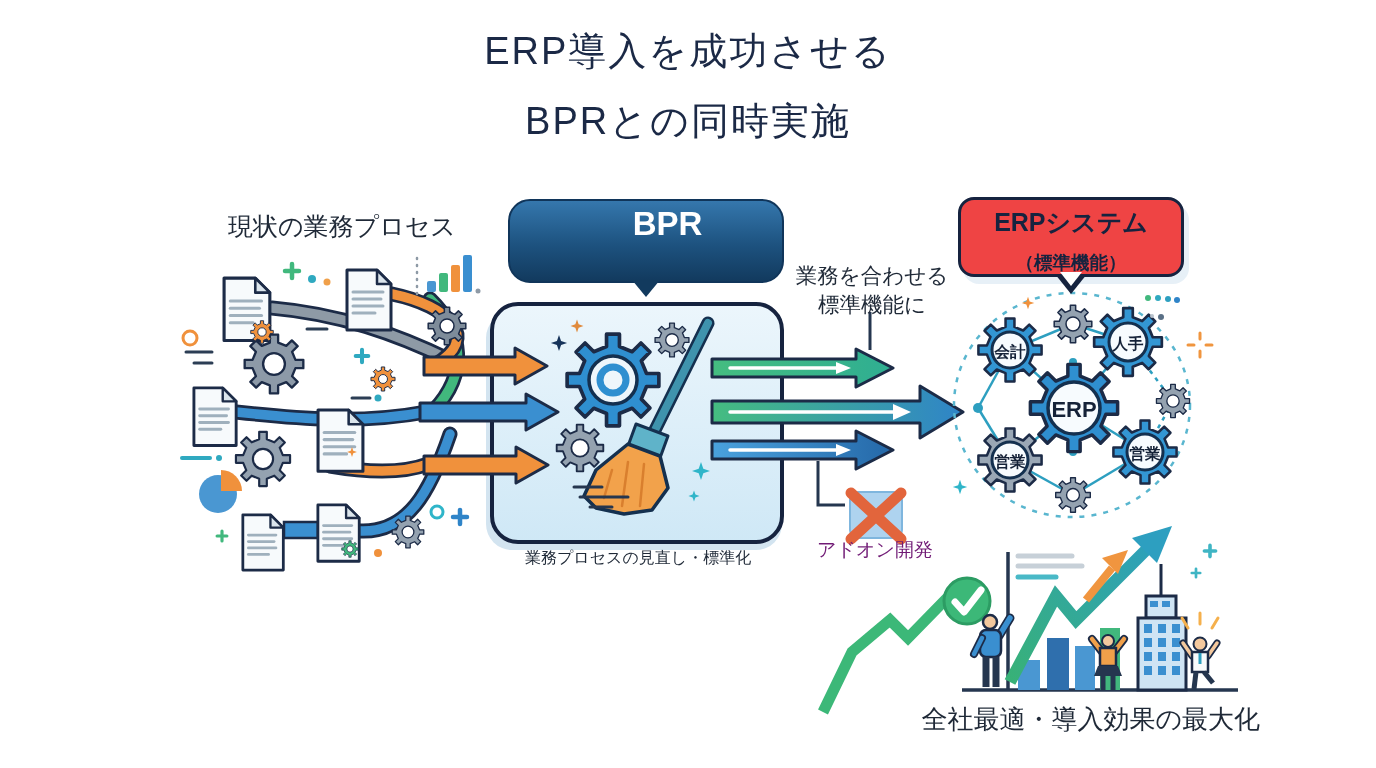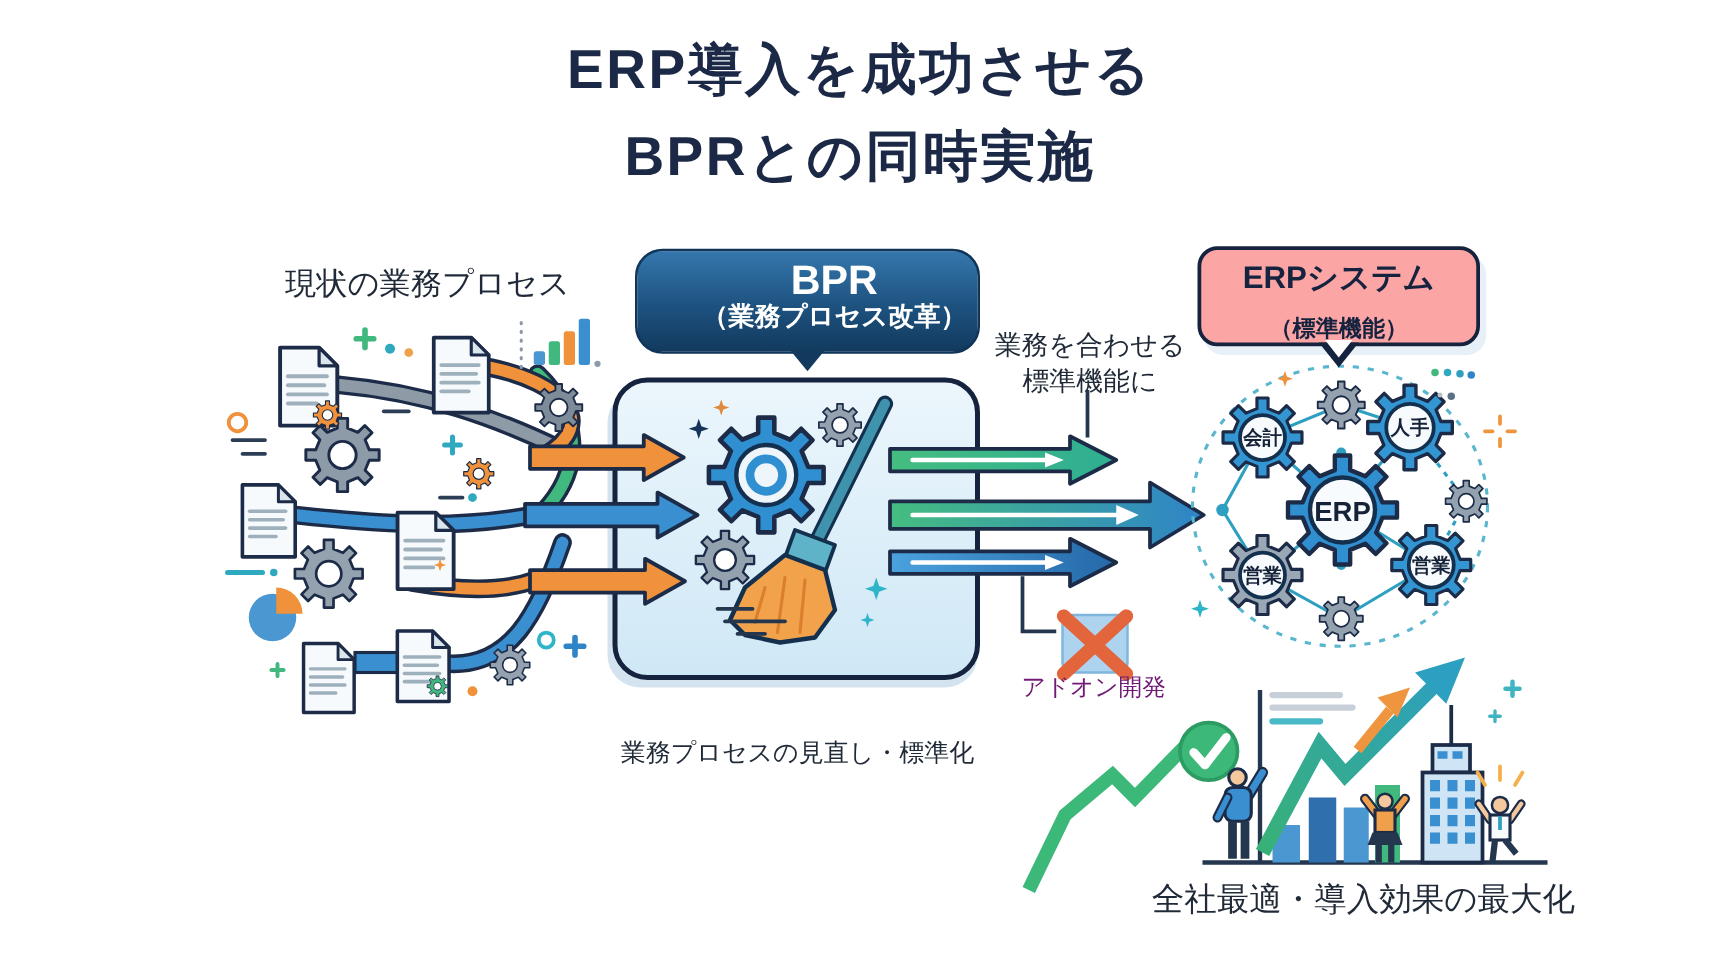--- a/index.html
+++ b/index.html
@@ -1,46 +1,46 @@
 <!DOCTYPE html>
 <html><head>
 <meta charset="utf-8">
 <style>
   html,body{margin:0;padding:0;background:#fff;}
   body{width:1376px;height:768px;position:relative;overflow:hidden;
        font-family:"Liberation Sans","DejaVu Sans",sans-serif;color:#1f2937;}
   #art{position:absolute;left:0;top:0;z-index:1;}
   .lbl{position:absolute;z-index:3;font-weight:400;white-space:nowrap;}
   .title-line{position:absolute;left:0;width:100%;text-align:center;z-index:3;
-      font-size:44px;font-weight:700;letter-spacing:2px;color:#1b2946;}
+      font-size:38px;font-weight:400;letter-spacing:2px;color:#1b2946;}
   #title1{top:26px;} #title2{top:96px;}
   #current-label{left:228px;top:210px;font-size:25px;color:#1f2937;}
   .bubble{position:absolute;z-index:3;text-align:center;}
   #bpr-bubble{left:508px;top:199px;width:276px;height:84px;border-radius:22px;
       background:linear-gradient(180deg,#3577ad 0%,#1d527f 55%,#123a5e 100%);
       border:2px solid #10355a;color:#fff;box-sizing:border-box;padding-left:43px;}
   #bpr-bubble .t1{font-size:33px;font-weight:800;margin-top:5px;line-height:36px;}
   #bpr-bubble .t2{font-size:21px;font-weight:700;line-height:24px;}
   #bpr-pointer{position:absolute;left:50%;bottom:-16px;margin-left:-14px;width:0;height:0;
       border-left:14px solid transparent;border-right:14px solid transparent;
       border-top:17px solid #123a5e;}
   #erp-bubble{left:958px;top:197px;width:226px;height:80px;border-radius:16px;
-      background:#fca5a5;border:3.5px solid #16233f;color:#16233f;box-sizing:border-box;
+      background:#ef4444;border:3.5px solid #16233f;color:#16233f;box-sizing:border-box;
       box-shadow:5px 7px 0 rgba(120,170,210,.18);}
   #erp-bubble .t1{font-size:25px;font-weight:800;margin-top:8px;line-height:28px;}
   #erp-bubble .t2{font-size:18.5px;font-weight:700;line-height:22px;margin-top:16px;}
   .erp-ptr-outer{position:absolute;left:50%;bottom:-20px;margin-left:-16px;width:0;height:0;
       border-left:16px solid transparent;border-right:16px solid transparent;
       border-top:20px solid #16233f;}
   .erp-ptr-inner{position:absolute;left:50%;bottom:-12px;margin-left:-11px;width:0;height:0;
       border-left:11px solid transparent;border-right:11px solid transparent;
       border-top:14px solid #ffffff;}
   #fit-label{left:772px;top:262px;width:200px;text-align:center;font-size:21.5px;line-height:29px;color:#1f2937;}
   #addon-label{left:795px;top:537px;width:160px;text-align:center;font-size:19px;color:#701a75;}
-  #bpr-caption{left:458px;top:548px;width:360px;text-align:center;font-size:20px;color:#1f2937;margin-top:41px;}
+  #bpr-caption{left:458px;top:548px;width:360px;text-align:center;font-size:16px;color:#1f2937;}
   #outcome-label{left:890px;top:702px;width:370px;text-align:right;font-size:26px;color:#1f2937;}
 </style>
 </head>
 <body>
 
 <svg id="art" width="1376" height="768" viewBox="0 0 1376 768">
   <defs>
     <g id="gear">
       <path d="M27.5,-5.3 H37.6 V5.3 H27.5 L23.2,15.7 L30.3,22.9 L22.9,30.3 L15.7,23.2 L5.3,27.5 V37.6 H-5.3 V27.5 L-15.7,23.2 L-22.9,30.3 L-30.3,22.9 L-23.2,15.7 L-27.5,5.3 H-37.6 V-5.3 H-27.5 L-23.2,-15.7 L-30.3,-22.9 L-22.9,-30.3 L-15.7,-23.2 L-5.3,-27.5 V-37.6 H5.3 V-27.5 L15.7,-23.2 L22.9,-30.3 L30.3,-22.9 L23.2,-15.7 Z" stroke="#1c2b47" stroke-width="3" stroke-linejoin="round"></path>
       <circle r="14" fill="#ffffff" stroke="#1c2b47" stroke-width="3"></circle>
@@ -370,21 +370,20 @@
   </g>
 </svg>
 
 <div id="title1" class="title-line">ERP導入を成功させる</div>
 <div id="title2" class="title-line">BPRとの同時実施</div>
 
 <div id="current-label" class="lbl">現状の業務プロセス</div>
 
 <div id="bpr-bubble" class="bubble">
   <div class="t1">BPR</div>
-  <div class="t2">（業務プロセス改革）</div>
   <div id="bpr-pointer"></div>
 </div>
 
 <div id="erp-bubble" class="bubble">
   <div class="t1">ERPシステム</div>
   <div class="t2">（標準機能）</div>
   <div class="erp-ptr-outer"></div>
   <div class="erp-ptr-inner"></div>
 </div>
 

